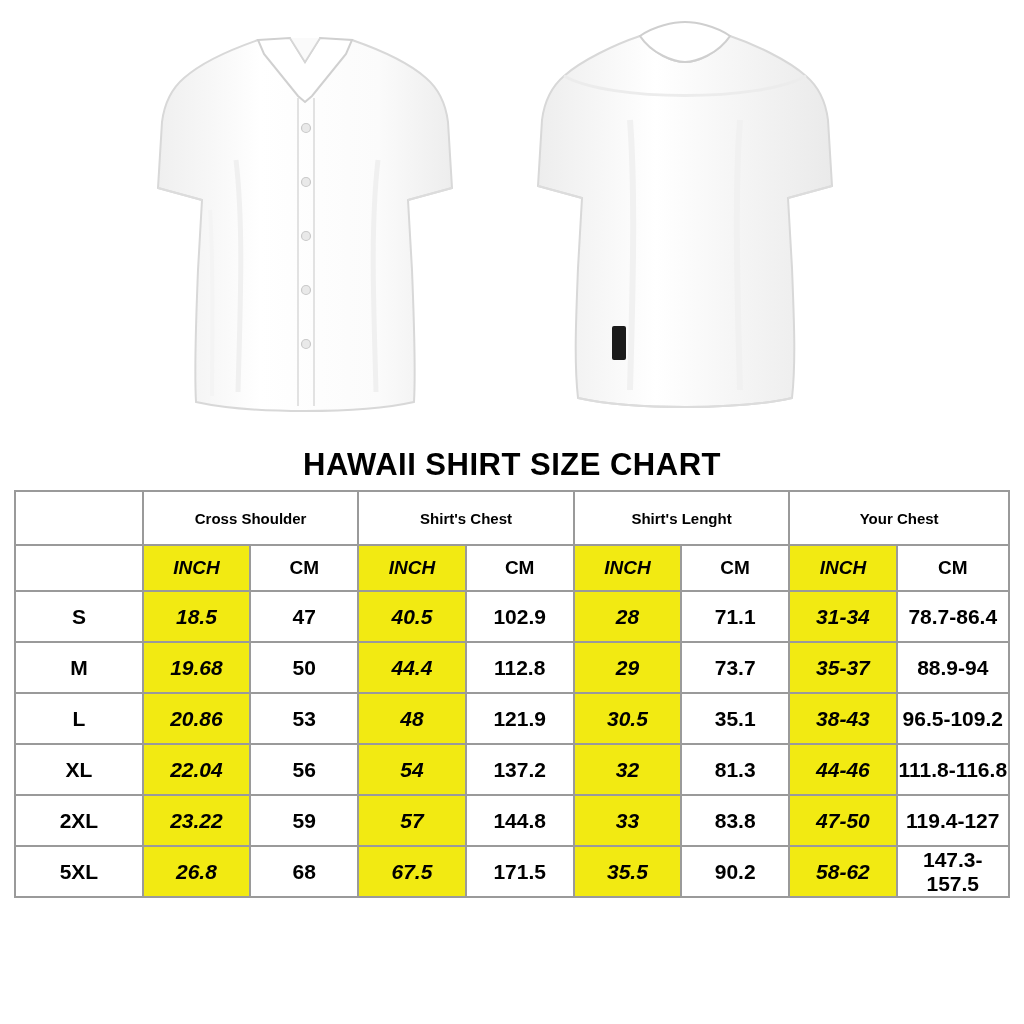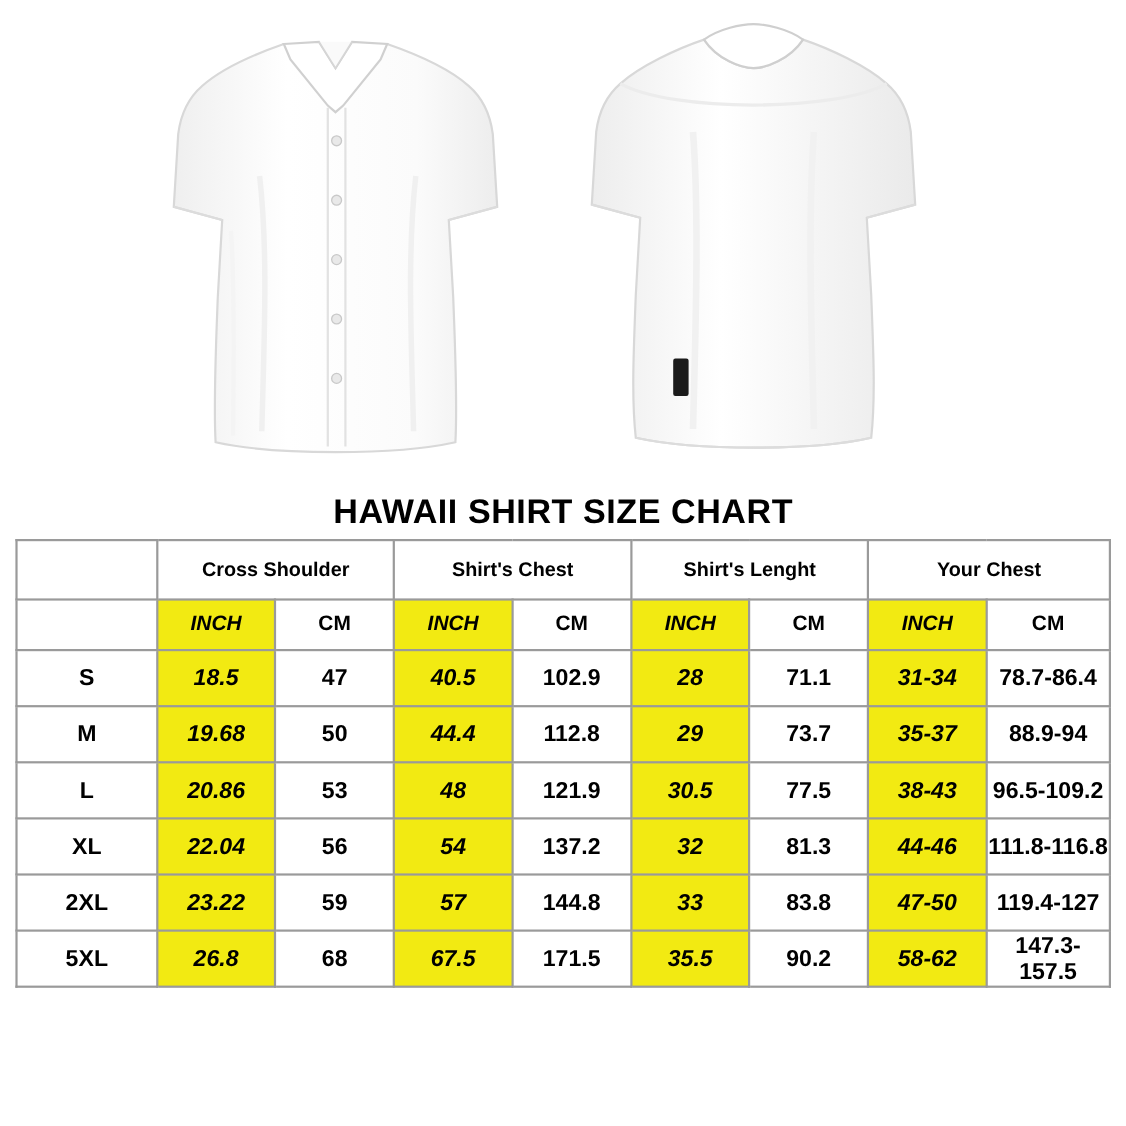--- a/index.html
+++ b/index.html
@@ -61,21 +61,21 @@
   }
   table.size-chart th,
   table.size-chart td {
     border: 2px solid #9a9a9a;
     text-align: center;
     font-weight: bold;
     font-family: "Liberation Sans", sans-serif;
     background: #ffffff;
     padding: 0;
   }
-  .row-group th { height: 52px; font-size: 18px; }
+  .row-group th { height: 52px; font-size: 15px; }
   .row-unit  td { height: 44px; font-size: 19px; }
   .row-data  td { height: 49px; font-size: 21px; }
 
   .hl { background: #f2ea12 !important; font-style: italic; }
   .col-size { width: 124px; }
   .col-in   { width: 104px; }
   .col-cm   { width: 105px; }
   .col-in-y { width: 104px; }
   .col-cm-y { width: 109px; }
   .blank-corner { border: 2px solid #9a9a9a; background:#fff; }
@@ -218,21 +218,21 @@
           <td class="small-cm">88.9-94</td>
         </tr>
 
         <tr class="row-data">
           <td class="size-label">L</td>
           <td class="hl">20.86</td>
           <td>53</td>
           <td class="hl">48</td>
           <td>121.9</td>
           <td class="hl">30.5</td>
-          <td>77.5</td>
+          <td>35.1</td>
           <td class="hl">38-43</td>
           <td class="small-cm">96.5-109.2</td>
         </tr>
 
         <tr class="row-data">
           <td class="size-label">XL</td>
           <td class="hl">22.04</td>
           <td>56</td>
           <td class="hl">54</td>
           <td>137.2</td>

